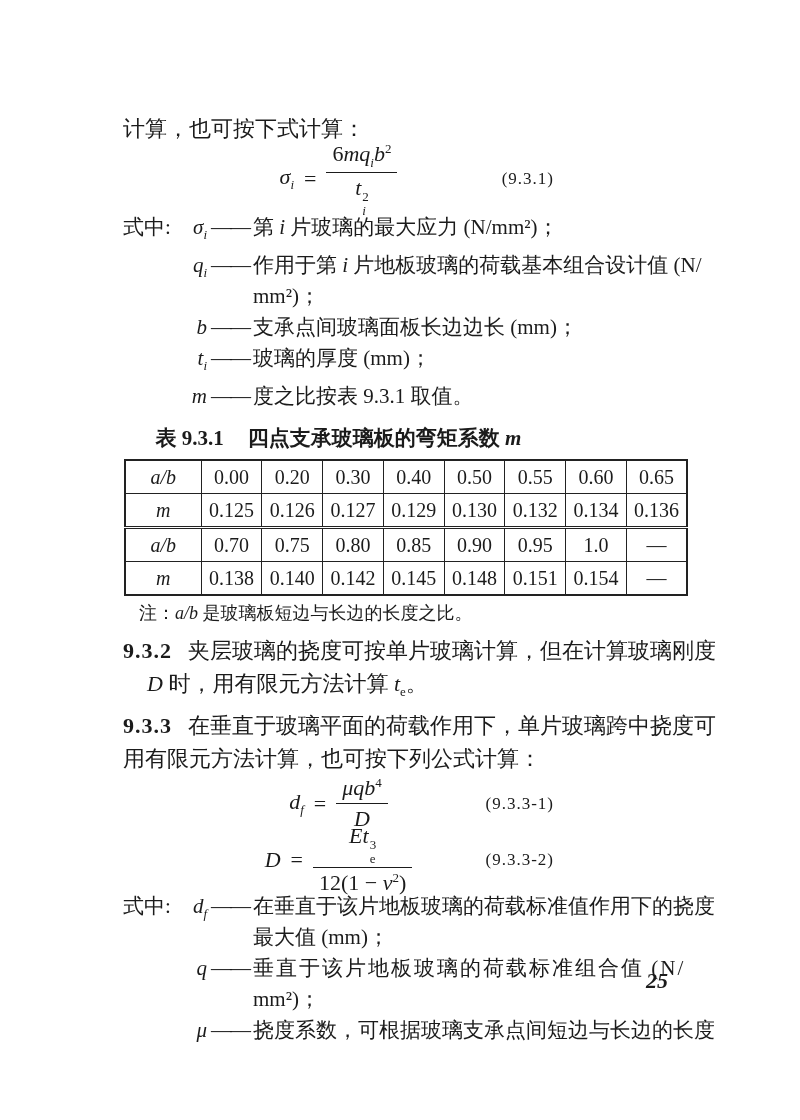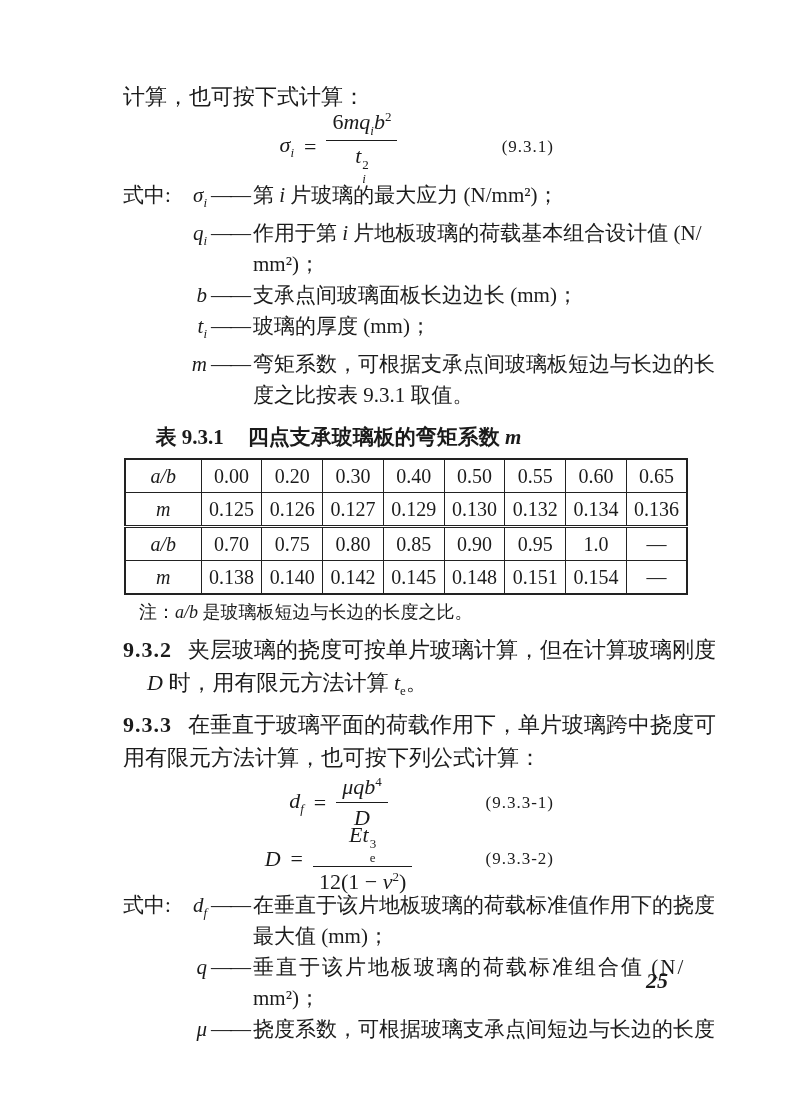--- a/index.html
+++ b/index.html
@@ -1,21 +1,21 @@
 <!DOCTYPE html>
 <html><head>
 <meta charset="utf-8">
 <style>
   html,body { margin:0; padding:0; background:#e8e8e8; }
   .page {
     position:relative; width:800px; height:1120px; margin:0 auto;
     background:#ffffff; color:#1b1b1b; overflow:hidden;
     font-family:"Liberation Serif","DejaVu Serif",serif;
   }
-  .content { box-sizing:border-box; width:664px; padding:80px 110px 0 123px; }
+  .content { box-sizing:border-box; width:664px; padding:112px 110px 0 123px; }
 
   
   .body-line { margin:0; font-size:22px; line-height:33px; white-space:nowrap; }
   .sec-num { font-weight:bold; letter-spacing:1px; }
   .gap { display:inline-block; width:16px; }
   .indent2 { padding-left:24px; }
   .mi { font-style:italic; }
   sub { font-size:13px; }
   sup { font-size:13px; }
 
@@ -114,21 +114,20 @@
         <span class="w-dash">——</span>
         <span class="w-desc">
             <span class="w-line">玻璃的厚度 (mm)；</span>
           </span>
       </div>
       <div class="w-row">
         <span class="w-pre"></span>
         <span class="w-sym">m</span>
         <span class="w-dash">——</span>
         <span class="w-desc">
-          <span class="w-line">弯矩系数，可根据支承点间玻璃板短边与长边的长</span>
           <span class="w-line">度之比按表 9.3.1 取值。</span>
         </span>
       </div>
     </div>
 
     <div class="tbl-title">
       <span class="pre">表 9.3.1</span><span>四点支承玻璃板的弯矩系数 </span><span class="mi">m</span>
     </div>
 
     <table class="coef">

